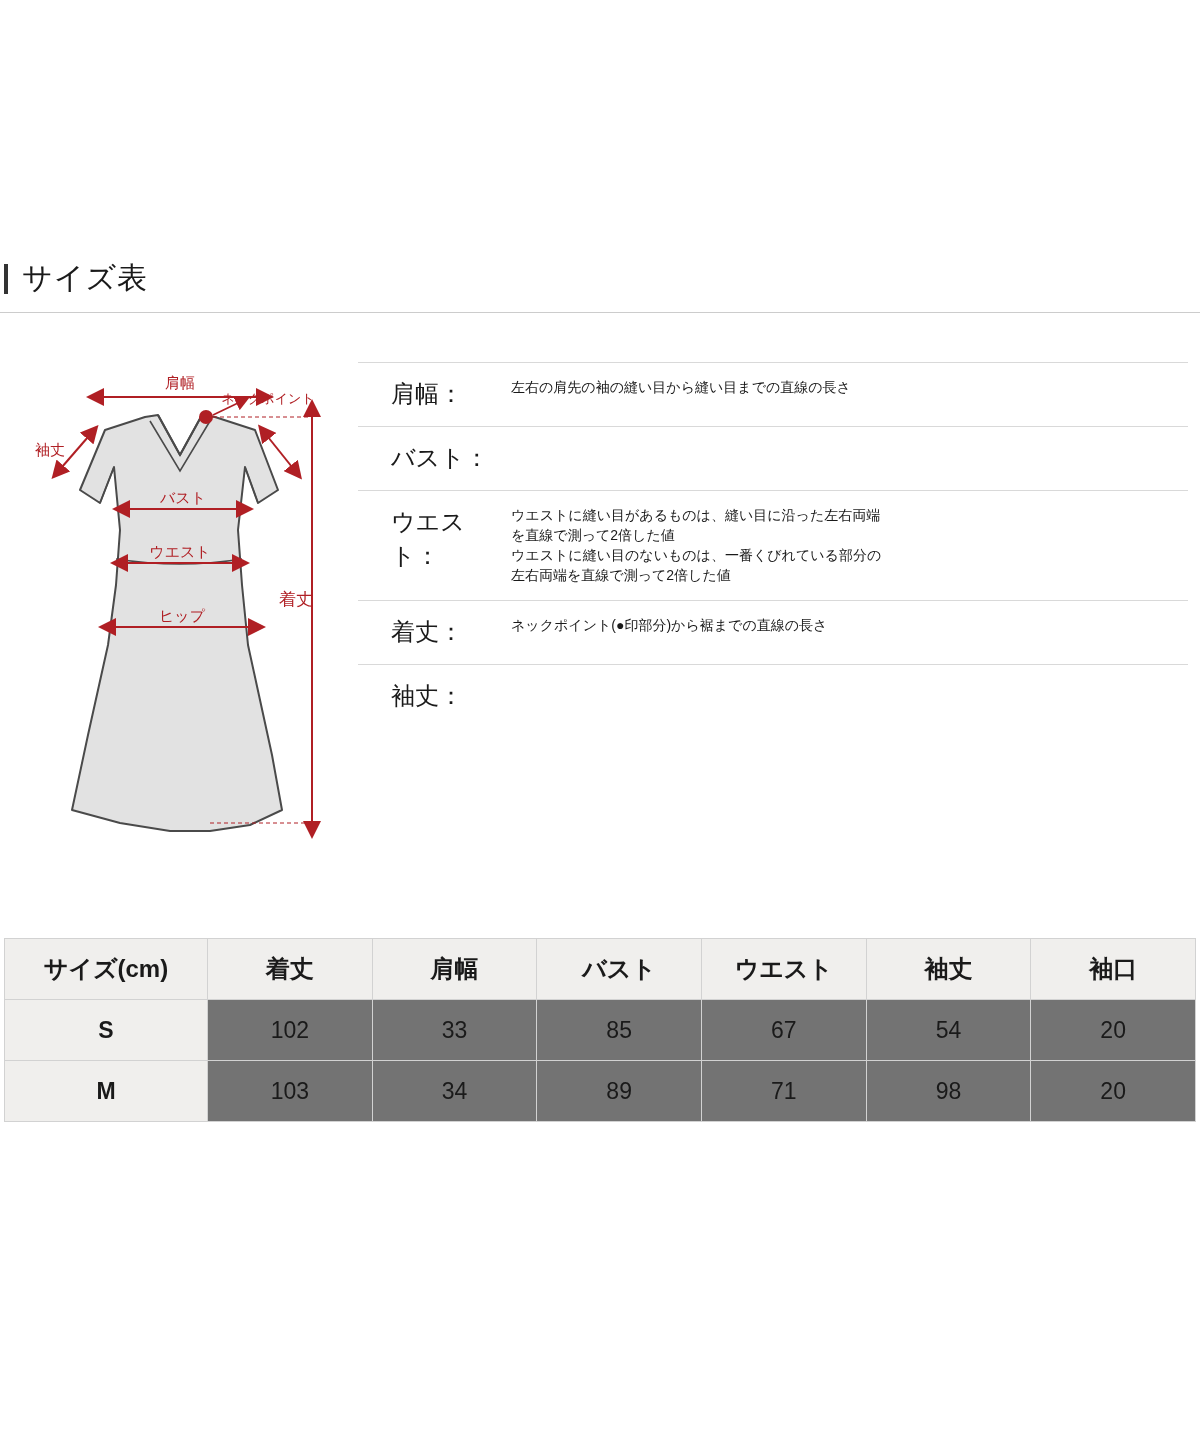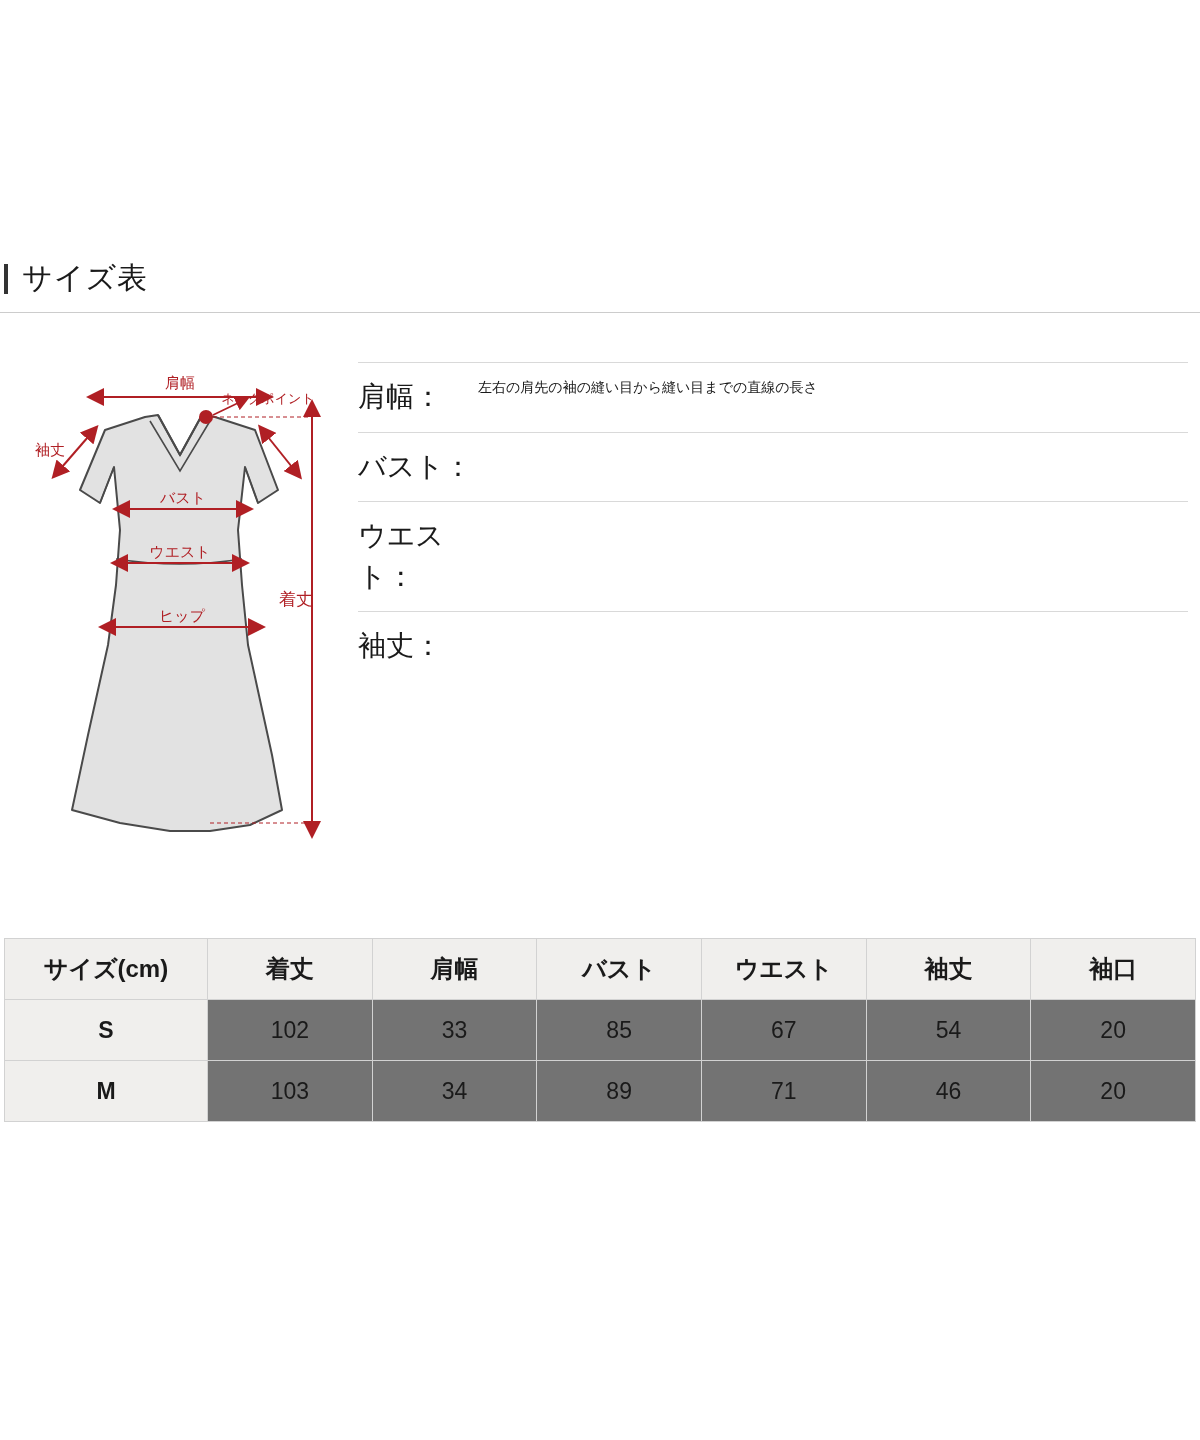--- a/index.html
+++ b/index.html
@@ -76,23 +76,24 @@
     align-items: flex-start;
     border-bottom: 1px solid #d9d9d9;
     padding: 14px 0 14px 0;
   }
   .defrow:first-child {
     border-top: 1px solid #d9d9d9;
   }
   .defterm {
     width: 120px;
     flex: 0 0 120px;
-    font-size: 28px;
+    font-size: 24px;
     color: #1a1a1a;
     line-height: 1.45;
+    margin-left: 33px;
   }
   .defdesc {
     flex: 1;
     font-size: 14px;
     color: #1a1a1a;
     line-height: 1.45;
     white-space: pre-line;
   }
 
   
@@ -204,20 +205,28 @@
   <div class="deflist">
     <div class="defrow">
       <div class="defterm">肩幅：</div>
       <div class="defdesc">左右の肩先の袖の縫い目から縫い目までの直線の長さ</div>
     </div>
     <div class="defrow">
       <div class="defterm">バスト：</div>
     </div>
     <div class="defrow">
       <div class="defterm">ウエスト：</div>
+      <div class="defdesc">ウエストに縫い目があるものは、縫い目に沿った左右両端
+を直線で測って2倍した値
+ウエストに縫い目のないものは、一番くびれている部分の
+左右両端を直線で測って2倍した値</div>
+    </div>
+    <div class="defrow">
+      <div class="defterm">着丈：</div>
+      <div class="defdesc">ネックポイント(●印部分)から裾までの直線の長さ</div>
     </div>
     <div class="defrow" style="border-bottom:none;flex-direction:column;">
       <div class="defterm">袖丈：</div>
     </div>
   </div>
 
   <table class="sizetable">
     <thead>
       <tr>
         <th class="col-first">サイズ(cm)</th>
@@ -238,19 +247,19 @@
         <td>67</td>
         <td>54</td>
         <td>20</td>
       </tr>
       <tr>
         <th class="col-first">M</th>
         <td>103</td>
         <td>34</td>
         <td>89</td>
         <td>71</td>
-        <td>46</td>
+        <td>98</td>
         <td>20</td>
       </tr>
     </tbody>
   </table>
 
 </div>
 
 </body></html>

